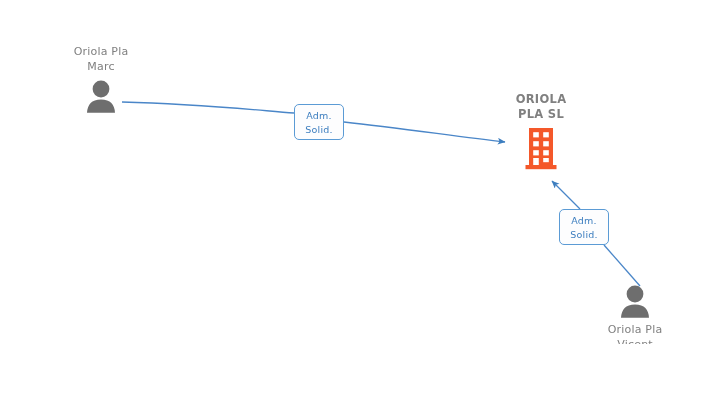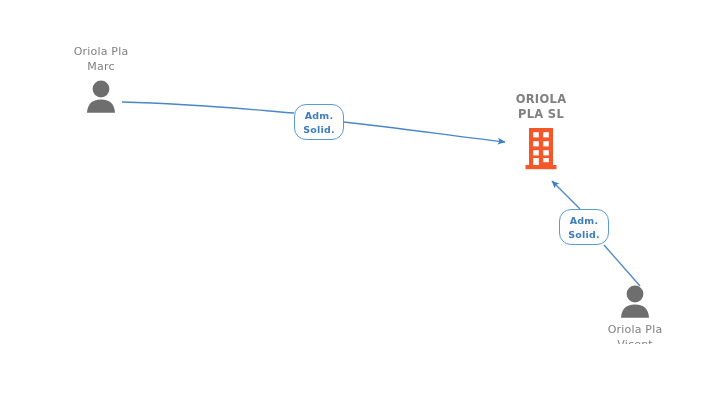--- a/index.html
+++ b/index.html
@@ -60,25 +60,25 @@
   .company-icon {
     display: block;
     margin: 0 auto;
   }
 
   
   .rel-box {
     position: absolute;
     box-sizing: border-box;
     border: 1px solid #5b9bd5;
-    border-radius: 12px;
+    border-radius: 5px;
     background: #fdfdfe;
     color: #3d7ebf;
     font-size: 9.5px;
-    font-weight: bold;
+    font-weight: normal;
     line-height: 14px;
     text-align: center;
     padding-top: 4px;
     letter-spacing: 0.2px;
   }
   .rel-box span {
     display: block;
   }
 
   

